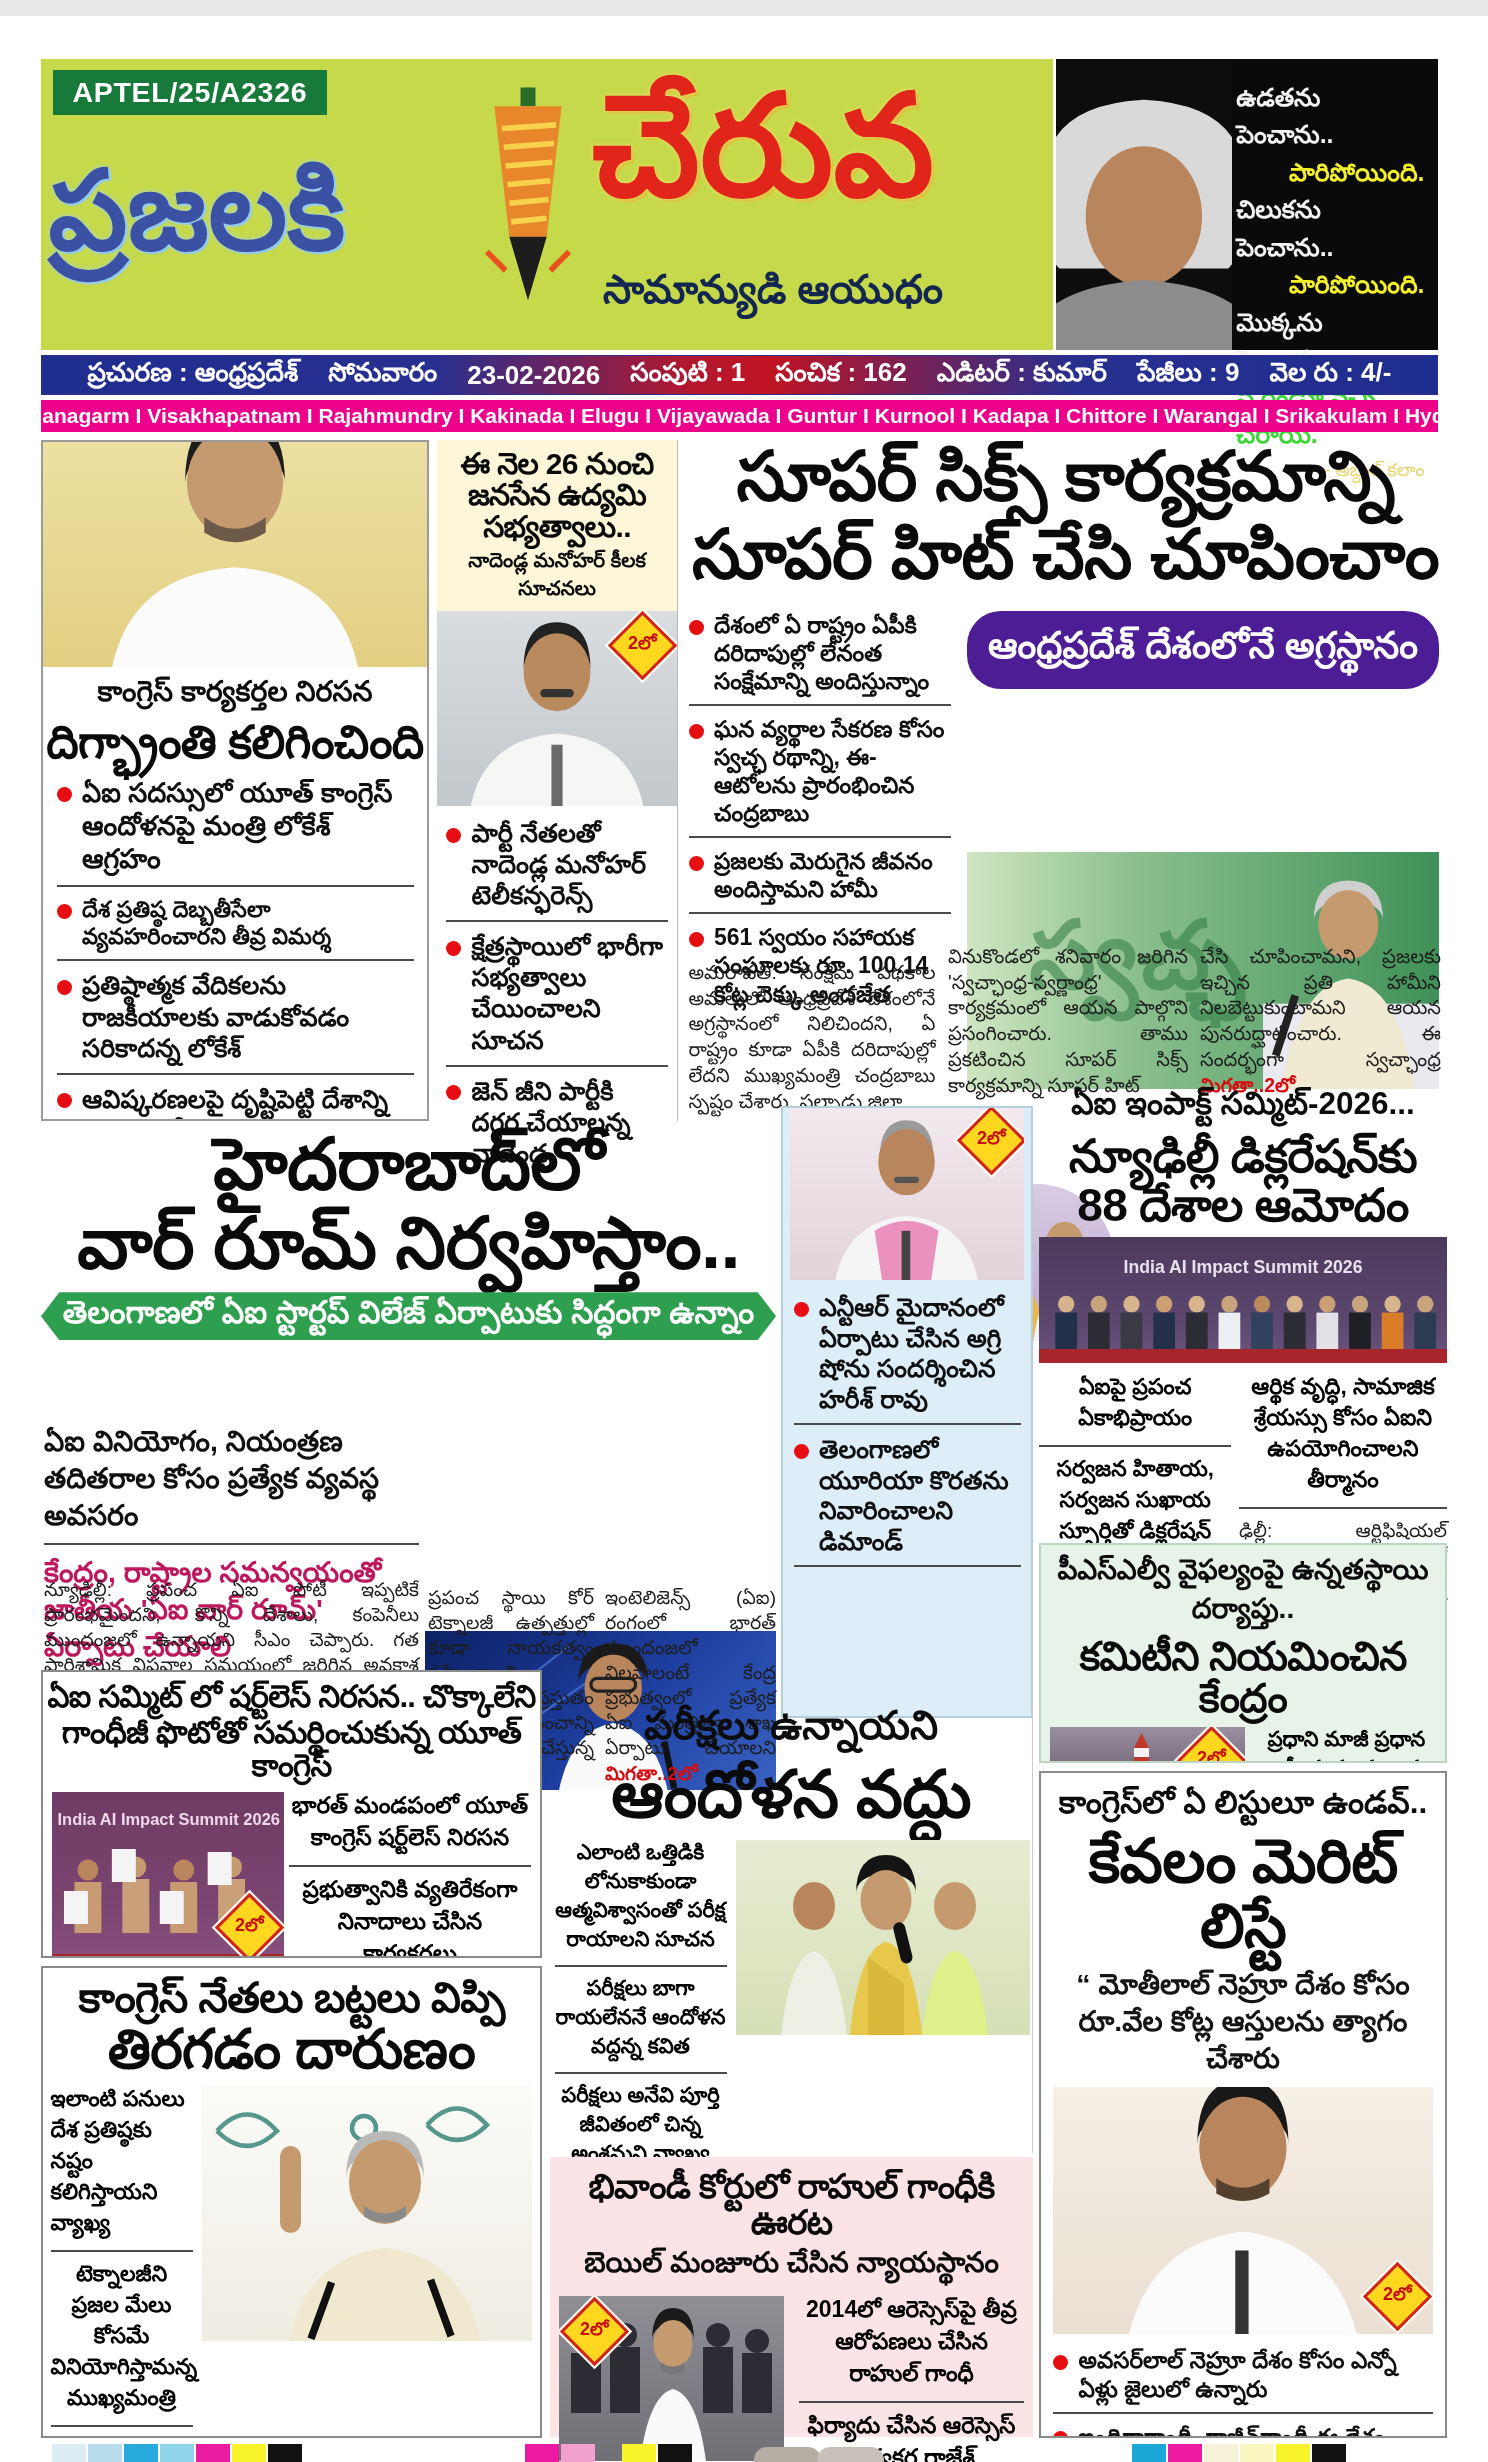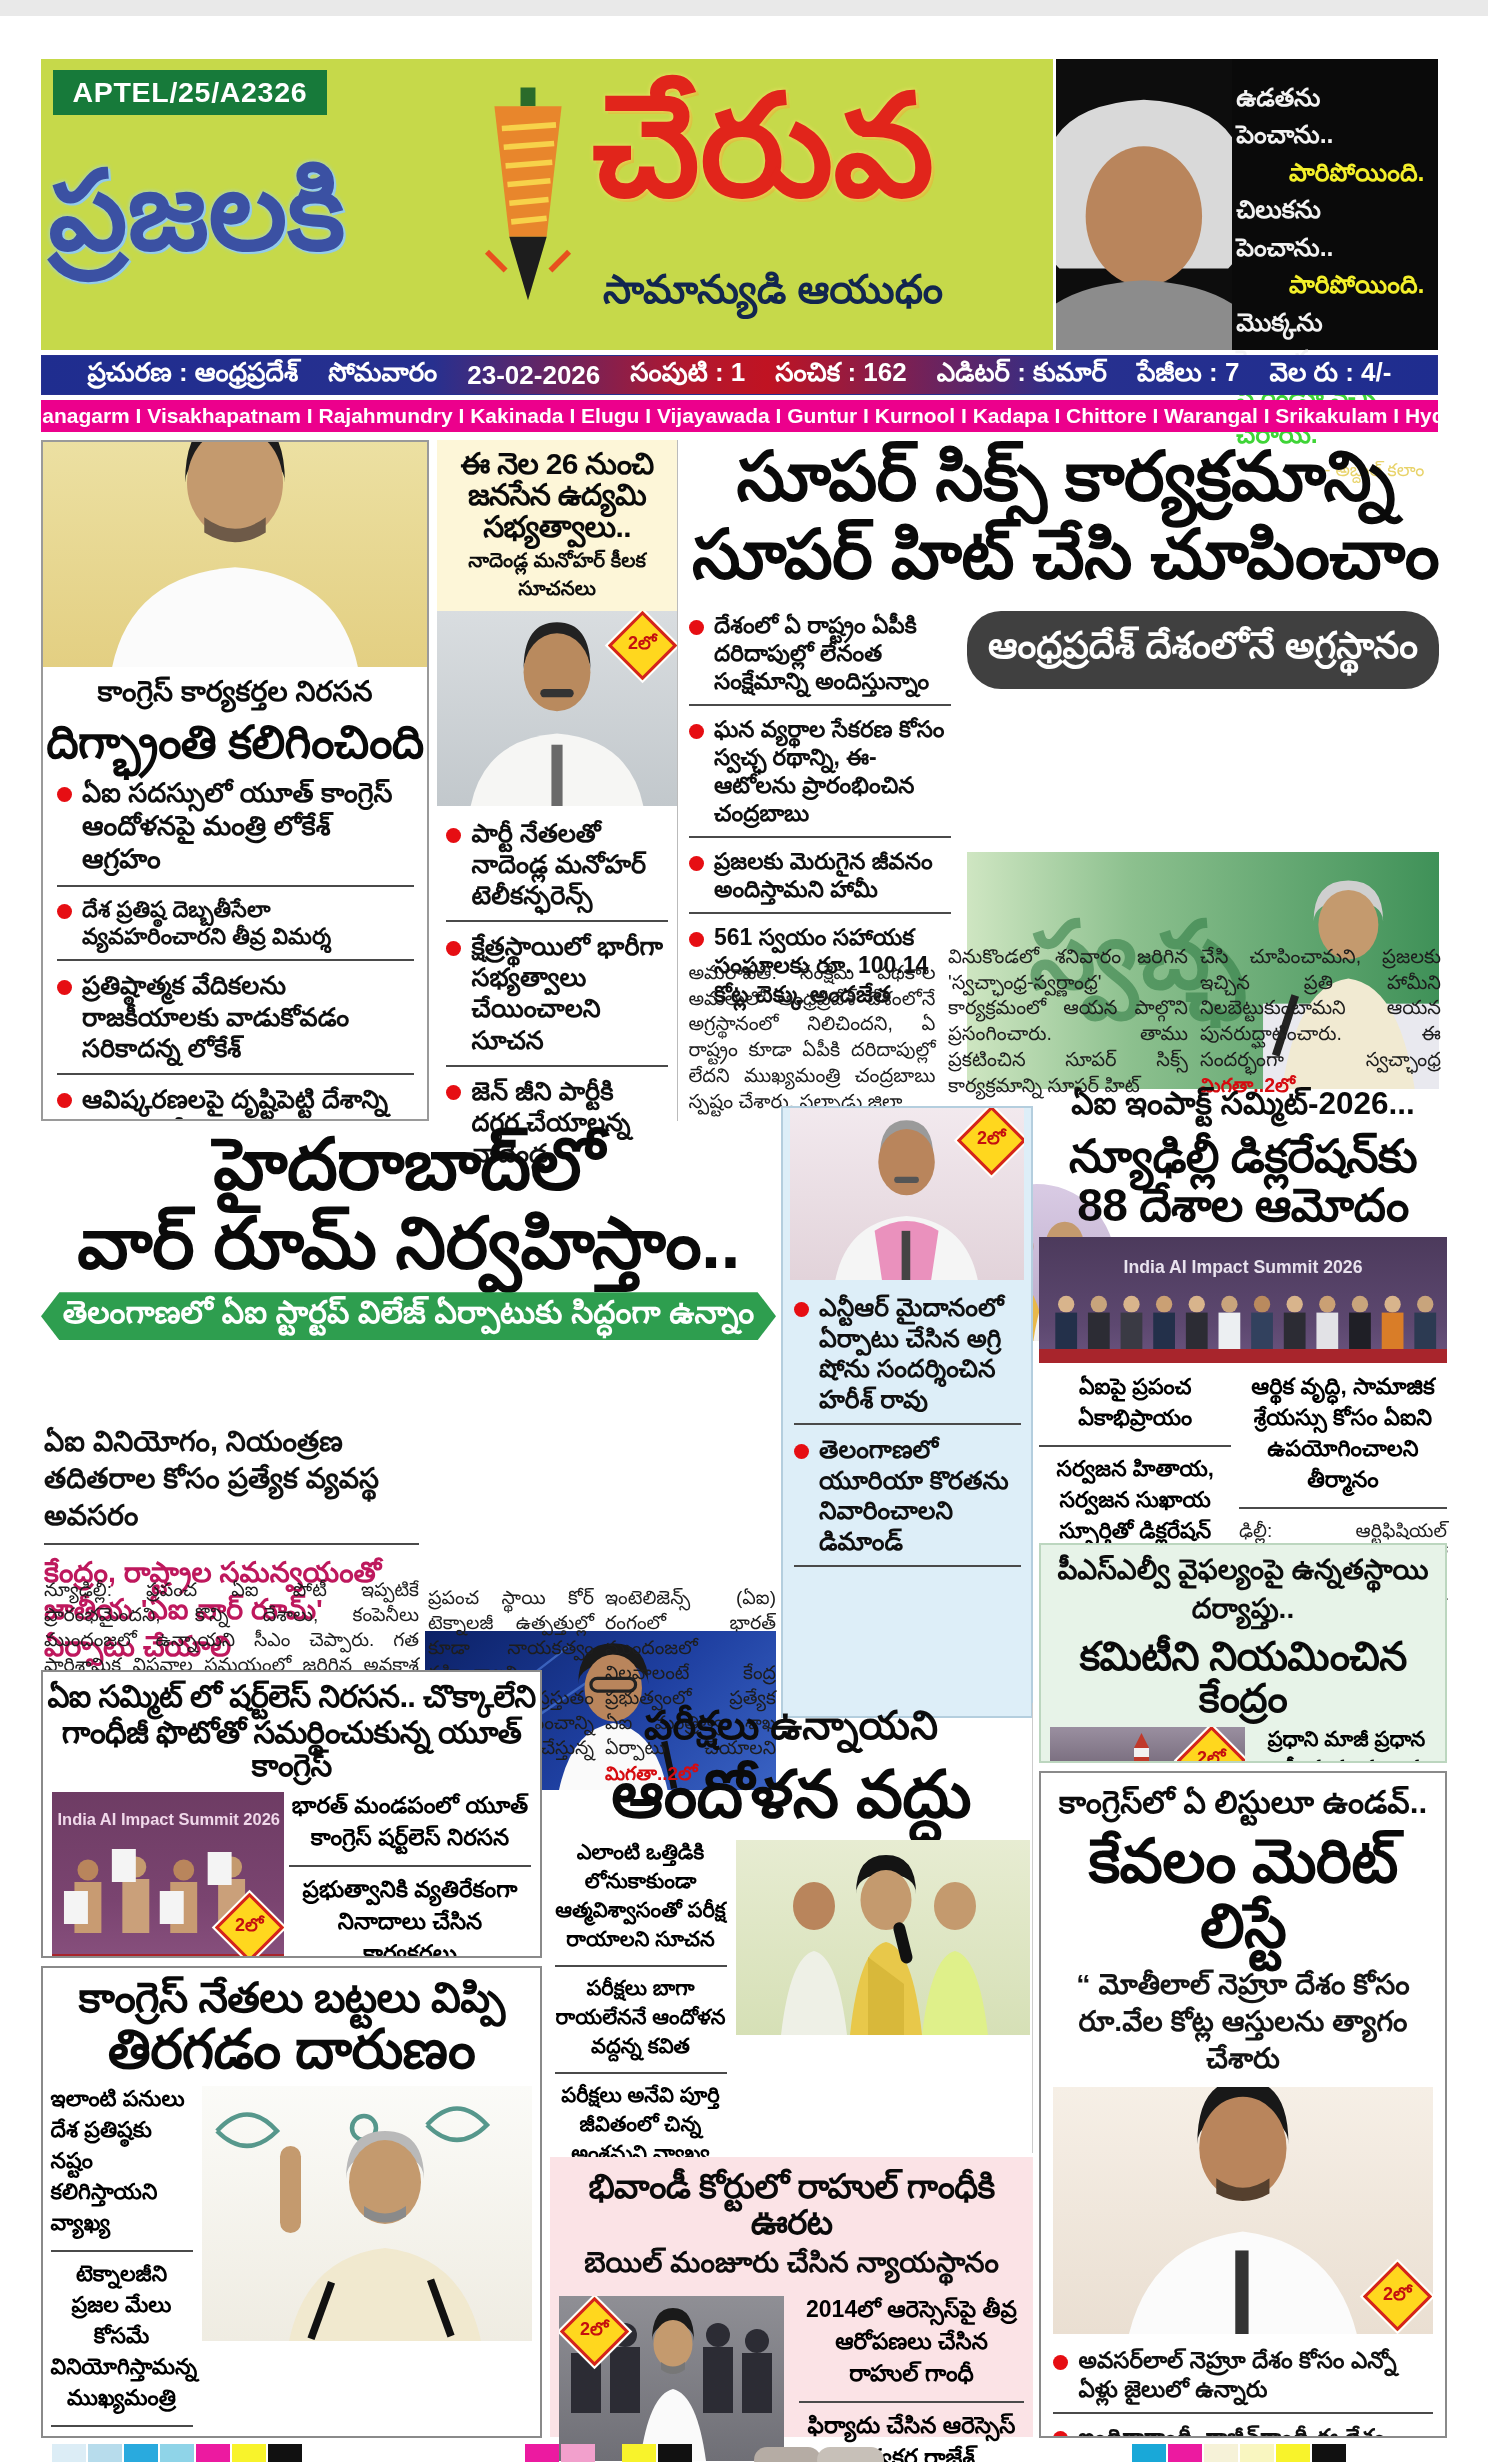--- a/index.html
+++ b/index.html
@@ -80,21 +80,21 @@
 
   <div class="abs" style="left:41px;top:339px;width:1397px;height:40px;color:#fff;font-weight:800;font-size:26px;
               display:flex;align-items:center;justify-content:center;gap:30px;
               background:linear-gradient(90deg,#1f2d8f 0%,#27308f 28%,#b01830 46%,#c01322 52%,#27308f 74%,#1f2d8f 100%);border:1.5px solid #27308f;box-sizing:border-box;">
     <span>ప్రచురణ : ఆంధ్రప్రదేశ్</span>
     <span>సోమవారం</span>
     <span>23-02-2026</span>
     <span>సంపుటి : 1</span>
     <span>సంచిక : 162</span>
     <span>ఎడిటర్ : కుమార్</span>
-    <span>పేజీలు : 7</span>
+    <span>పేజీలు : 9</span>
     <span>వెల రు : 4/-</span>
   </div>
 
   <div class="abs" style="left:41px;top:384px;width:1397px;height:31.5px;background:#ec008c;color:#fff;font-weight:800;font-size:21px;
               display:flex;align-items:center;justify-content:center;white-space:nowrap;">
       <span>Ongole  I Srikakulam I Vizianagarm I Visakhapatnam I Rajahmundry I Kakinada I Elugu I Vijayawada I Guntur  I Kurnool I Kadapa I Chittore I Warangal I Srikakulam I Hyderabad I Mehabubanagar</span>
     </div>
 
   <div class="abs box" style="left:41px;top:424px;width:388px;height:681px;">
     <div class="photo" style="width:100%;height:225px;background:linear-gradient(180deg,#ece0a2,#e3cf82);">
@@ -144,21 +144,21 @@
     <div class="headline" style="font-size:69px;">సూపర్ సిక్స్ కార్యక్రమాన్ని</div>
     <div class="headline" style="font-size:69px;margin-top:4.5px;">సూపర్ హిట్ చేసి చూపించాం</div>
 
     <div class="abs" style="left:4.5px;top:171px;width:262px;">
       <div class="bullet sep" style="font-size:23px;">దేశంలో ఏ రాష్ట్రం ఏపీకి దరిదాపుల్లో లేనంత సంక్షేమాన్ని అందిస్తున్నాం</div>
       <div class="bullet sep" style="font-size:23px;">ఘన వ్యర్థాల సేకరణ కోసం స్వచ్ఛ రథాన్ని, ఈ-ఆటోలను ప్రారంభించిన చంద్రబాబు</div>
       <div class="bullet sep" style="font-size:23px;">ప్రజలకు మెరుగైన జీవనం అందిస్తామని హామీ</div>
       <div class="bullet" style="font-size:23px;">561 స్వయం సహాయక సంఘాలకు రూ. 100.14 కోట్ల చెక్కు అందజేత</div>
     </div>
 
-    <div class="abs" style="left:283px;top:171px;width:472px;height:78px;background:#404040;border-radius:34px;
+    <div class="abs" style="left:283px;top:171px;width:472px;height:78px;background:#4c1d95;border-radius:34px;
                 color:#fff;font-weight:800;font-size:37px;display:flex;align-items:center;justify-content:center;">
         <span>ఆంధ్రప్రదేశ్ దేశంలోనే అగ్రస్థానం</span>
       </div>
 
     <div class="abs photo" style="left:283px;top:261px;width:472px;height:237px;background:linear-gradient(90deg,#cfe6c2 0%,#8cc08e 35%,#3f9158 100%);">
       <svg viewBox="0 0 300 150" preserveAspectRatio="xMidYMax slice">
         <text x="40" y="86" font-size="60" font-weight="bold" fill="#2d7a42" opacity="0.55">స్వచ్ఛ</text>
         <rect x="188" y="96" width="112" height="54" fill="#e9e9ef"></rect>
         <path d="M220 44 Q220 18 242 18 Q264 18 264 44 Q264 32 242 30 Q220 32 220 44Z" fill="#cfcfcf"></path>
         <ellipse cx="242" cy="46" rx="19" ry="22" fill="#c49a6e"></ellipse>

